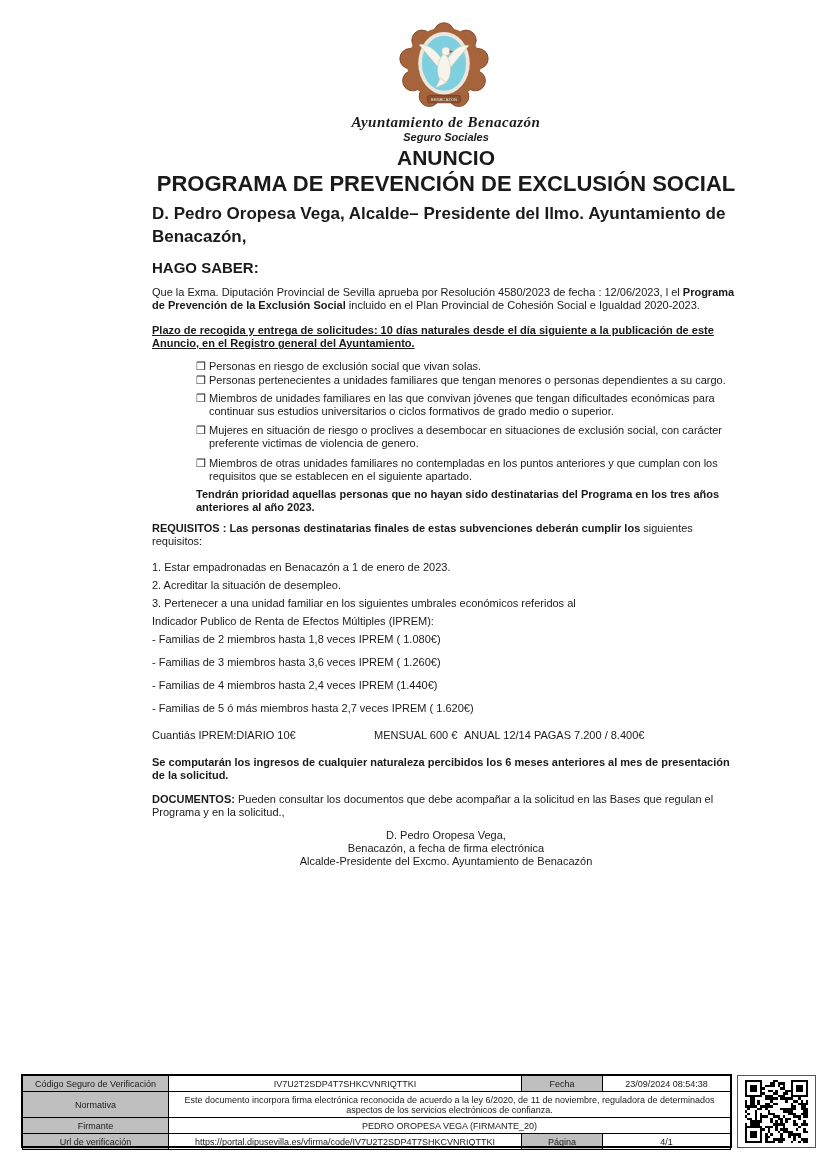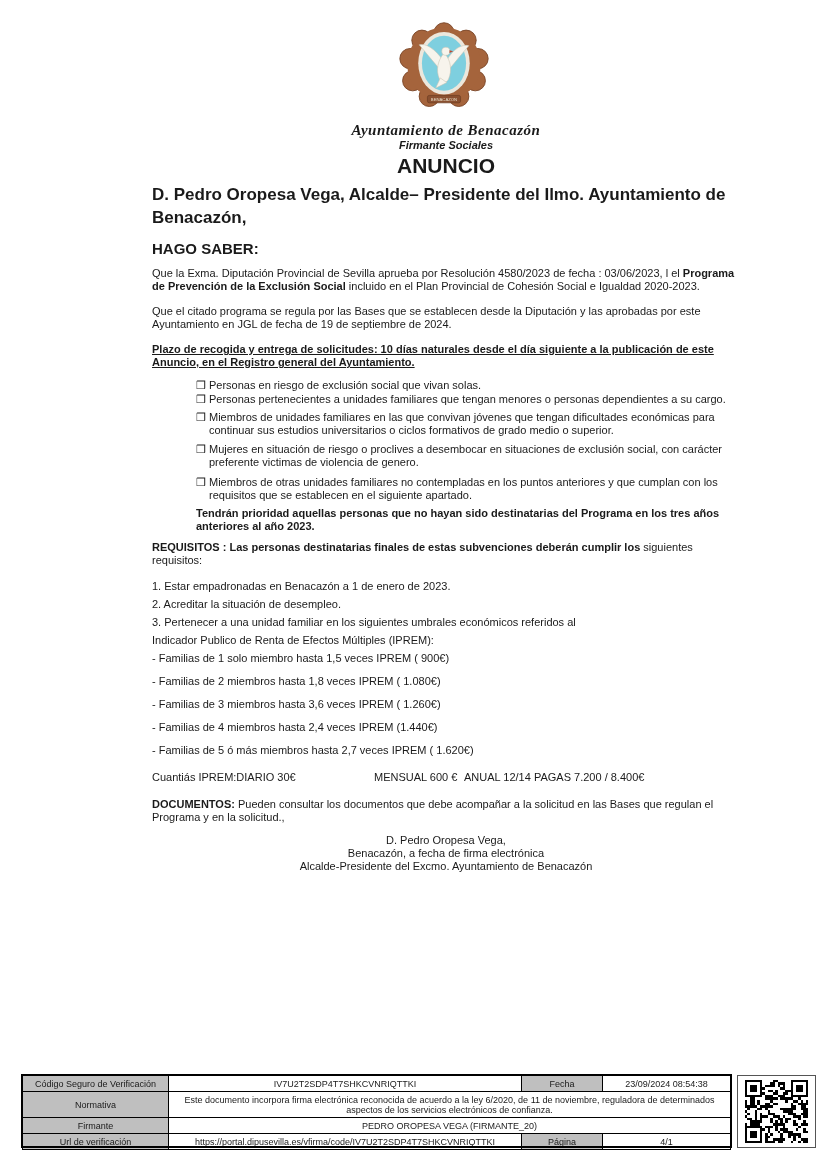--- a/index.html
+++ b/index.html
@@ -14,21 +14,21 @@
   .logo-wrap { position:absolute; left:398px; top:20px; width:92px; height:92px; }
   .stamp-table {
     position:absolute; left:593px; top:22px; width:147px;
     border-collapse:collapse; table-layout:fixed;
   }
   .stamp-table td {
     border:1px solid #000; height:20px; text-align:center;
     font-size:10px; font-weight:bold; padding:0 2px;
   }
 
-  .content { position:absolute; left:152px; top:114px; width:588px;margin-top:8px; }
+  .content { position:absolute; left:152px; top:114px; width:588px; }
 
   .c-line1 { text-align:center; font-family:"Liberation Serif", serif;
              font-weight:bold; font-style:italic; font-size:15px; letter-spacing:0.5px; }
   .c-line2 { text-align:center; font-weight:bold; font-style:italic; font-size:11px; }
   .h-anuncio { text-align:center; font-weight:bold; font-size:21px; margin-top:3px; }
   .h-main { text-align:center; font-weight:bold; font-size:22px; margin-top:1px; white-space:nowrap; }
   .h-sub { font-weight:bold; font-size:17px; line-height:23px; margin-top:5px; }
   .h-hago { font-weight:bold; font-size:15px; margin-top:11px; }
 
   
@@ -98,28 +98,28 @@
         <path d="M46 63 L41 74 L53 68 Z" fill="#f7f4ec" stroke="#c9c2b2" stroke-width="0.6"></path>
       </g>
       <rect x="32" y="82" width="36" height="8" rx="2" fill="#8a5030" stroke="#6e3d22" stroke-width="0.8"></rect>
       <text x="50" y="88" text-anchor="middle" font-size="4.6" fill="#e8ddc8">BENACAZON</text>
     </svg>
   </div>
 
 
   <div class="content">
     <div class="c-line1">Ayuntamiento de Benacazón</div>
-    <div class="c-line2">Firmante Sociales</div>
+    <div class="c-line2">Seguro Sociales</div>
     <div class="h-anuncio">ANUNCIO</div>
+    <div class="h-main">PROGRAMA DE PREVENCIÓN DE EXCLUSIÓN SOCIAL</div>
     <div class="h-sub">D. Pedro Oropesa Vega, Alcalde– Presidente del Ilmo. Ayuntamiento de Benacazón,</div>
     <div class="h-hago">HAGO SABER:</div>
 
     <div class="body-text">
-      <div class="para"><span>Que la Exma. Diputación Provincial de Sevilla aprueba por Resolución 4580/2023 de fecha : 03/06/2023, l el </span><span style="font-weight: bold;">Programa de Prevención de la Exclusión Social</span><span>  incluido en el Plan Provincial de Cohesión Social e Igualdad 2020-2023.</span></div>
-      <div class="para">Que el citado programa se regula por las Bases que se establecen desde la Diputación y las aprobadas por este Ayuntamiento en JGL  de fecha de 19 de septiembre de 2024.</div>
+      <div class="para"><span>Que la Exma. Diputación Provincial de Sevilla aprueba por Resolución 4580/2023 de fecha : 12/06/2023, l el </span><span style="font-weight: bold;">Programa de Prevención de la Exclusión Social</span><span>  incluido en el Plan Provincial de Cohesión Social e Igualdad 2020-2023.</span></div>
       <div class="para-plazo">Plazo de recogida y entrega de solicitudes: 10 días naturales desde el día siguiente a la publicación de este Anuncio, en el Registro general del Ayuntamiento.</div>
 
       <div class="bullet mb0">
         <span class="bm">❒</span>
         <span>Personas en riesgo de exclusión social que vivan solas.</span>
       </div>
       <div class="bullet mb5">
         <span class="bm">❒</span>
         <span>Personas pertenecientes a unidades familiares que tengan menores o personas dependientes a su cargo.</span>
       </div>
@@ -136,32 +136,32 @@
         <span>Miembros de otras unidades familiares no contempladas en los puntos anteriores y que cumplan con los requisitos que se establecen en el siguiente apartado.</span>
       </div>
       <div class="tendran">Tendrán prioridad aquellas personas que no hayan sido destinatarias del Programa en los tres años anteriores al año 2023.</div>
 
       <div class="req"><span style="font-weight: bold;">REQUISITOS : Las personas destinatarias finales de estas subvenciones deberán cumplir los </span><span>siguientes requisitos:</span></div>
       <div class="numbered">1. Estar empadronadas en Benacazón a 1 de enero de 2023.</div>
       <div class="numbered">2. Acreditar la situación de desempleo.</div>
       <div class="numbered">3. Pertenecer a una unidad familiar en los siguientes umbrales económicos referidos al</div>
       <div class="numbered">Indicador Publico de Renta de Efectos Múltiples (IPREM):</div>
 
-      <div class="fam">- Familias de 1 solo miembro hasta 1,5 veces IPREM ( 900€)</div>
       <div class="fam">- Familias de 2 miembros hasta 1,8 veces IPREM ( 1.080€)</div>
       <div class="fam">- Familias de 3 miembros hasta 3,6 veces IPREM ( 1.260€)</div>
       <div class="fam">- Familias de 4 miembros hasta 2,4 veces IPREM (1.440€)</div>
       <div class="fam">- Familias de 5 ó más miembros hasta 2,7 veces IPREM ( 1.620€)</div>
 
       <div class="cuantias">
-        <span class="cq1">Cuantiás IPREM:DIARIO  30€</span>
+        <span class="cq1">Cuantiás IPREM:DIARIO  10€</span>
         <span class="cq2">MENSUAL 600 €</span>
         <span>ANUAL 12/14 PAGAS  7.200 / 8.400€</span>
       </div>
 
+      <div class="computaran">Se computarán los ingresos de cualquier naturaleza percibidos los 6 meses anteriores al mes de presentación de la solicitud.</div>
       <div class="docs"><span style="font-weight: bold;">DOCUMENTOS:</span><span> Pueden consultar los documentos que debe acompañar a la solicitud en las Bases que regulan el Programa y en la solicitud.,</span></div>
 
       <div class="signature">
         <div>D. Pedro Oropesa Vega,</div>
         <div>Benacazón, a fecha de firma electrónica</div>
         <div>Alcalde-Presidente del Excmo. Ayuntamiento de Benacazón</div>
       </div>
     </div>
   </div>
 

